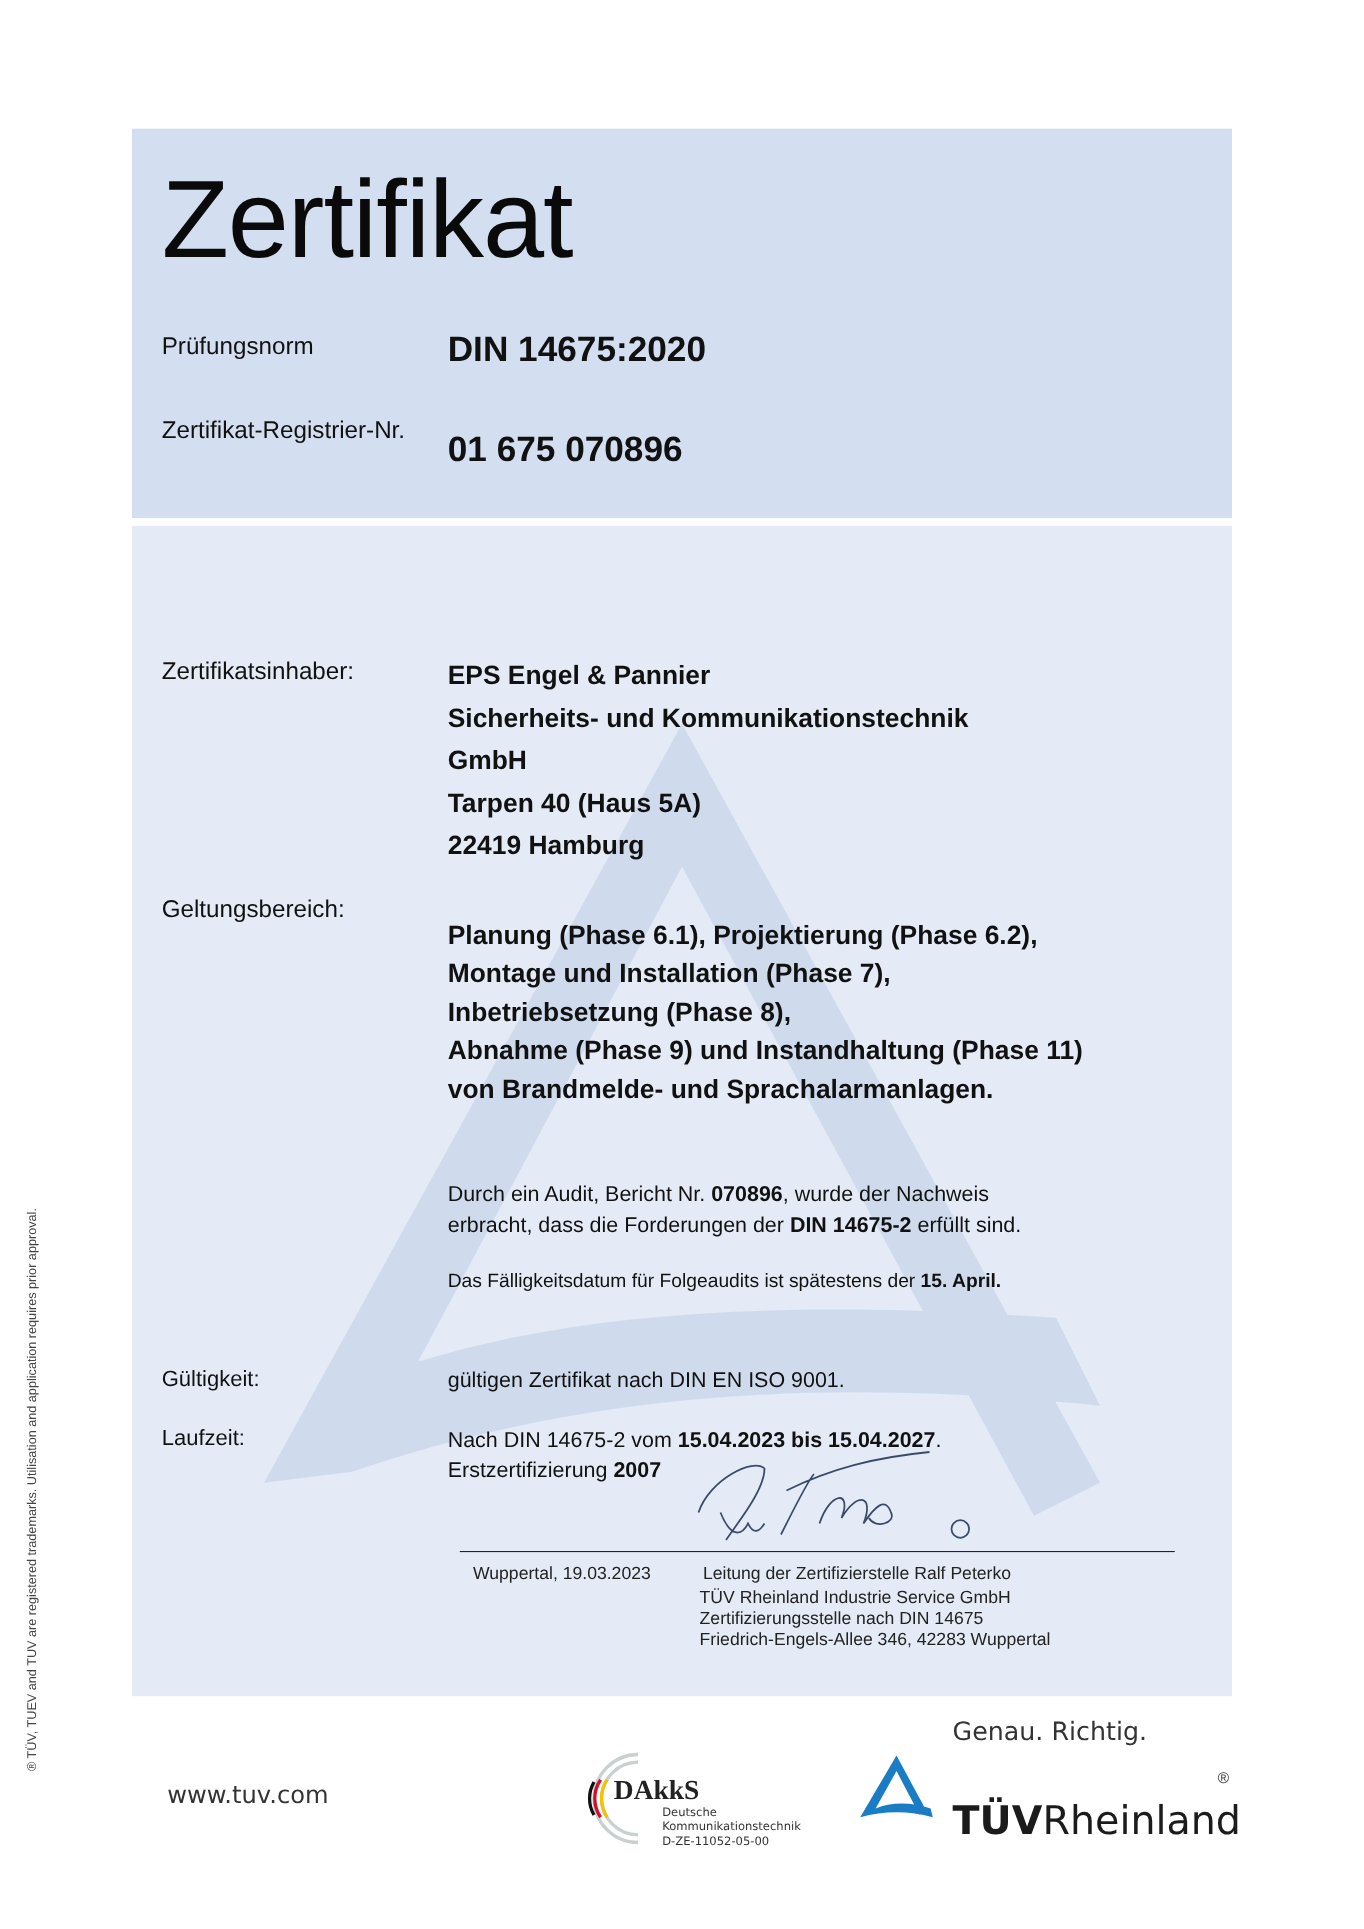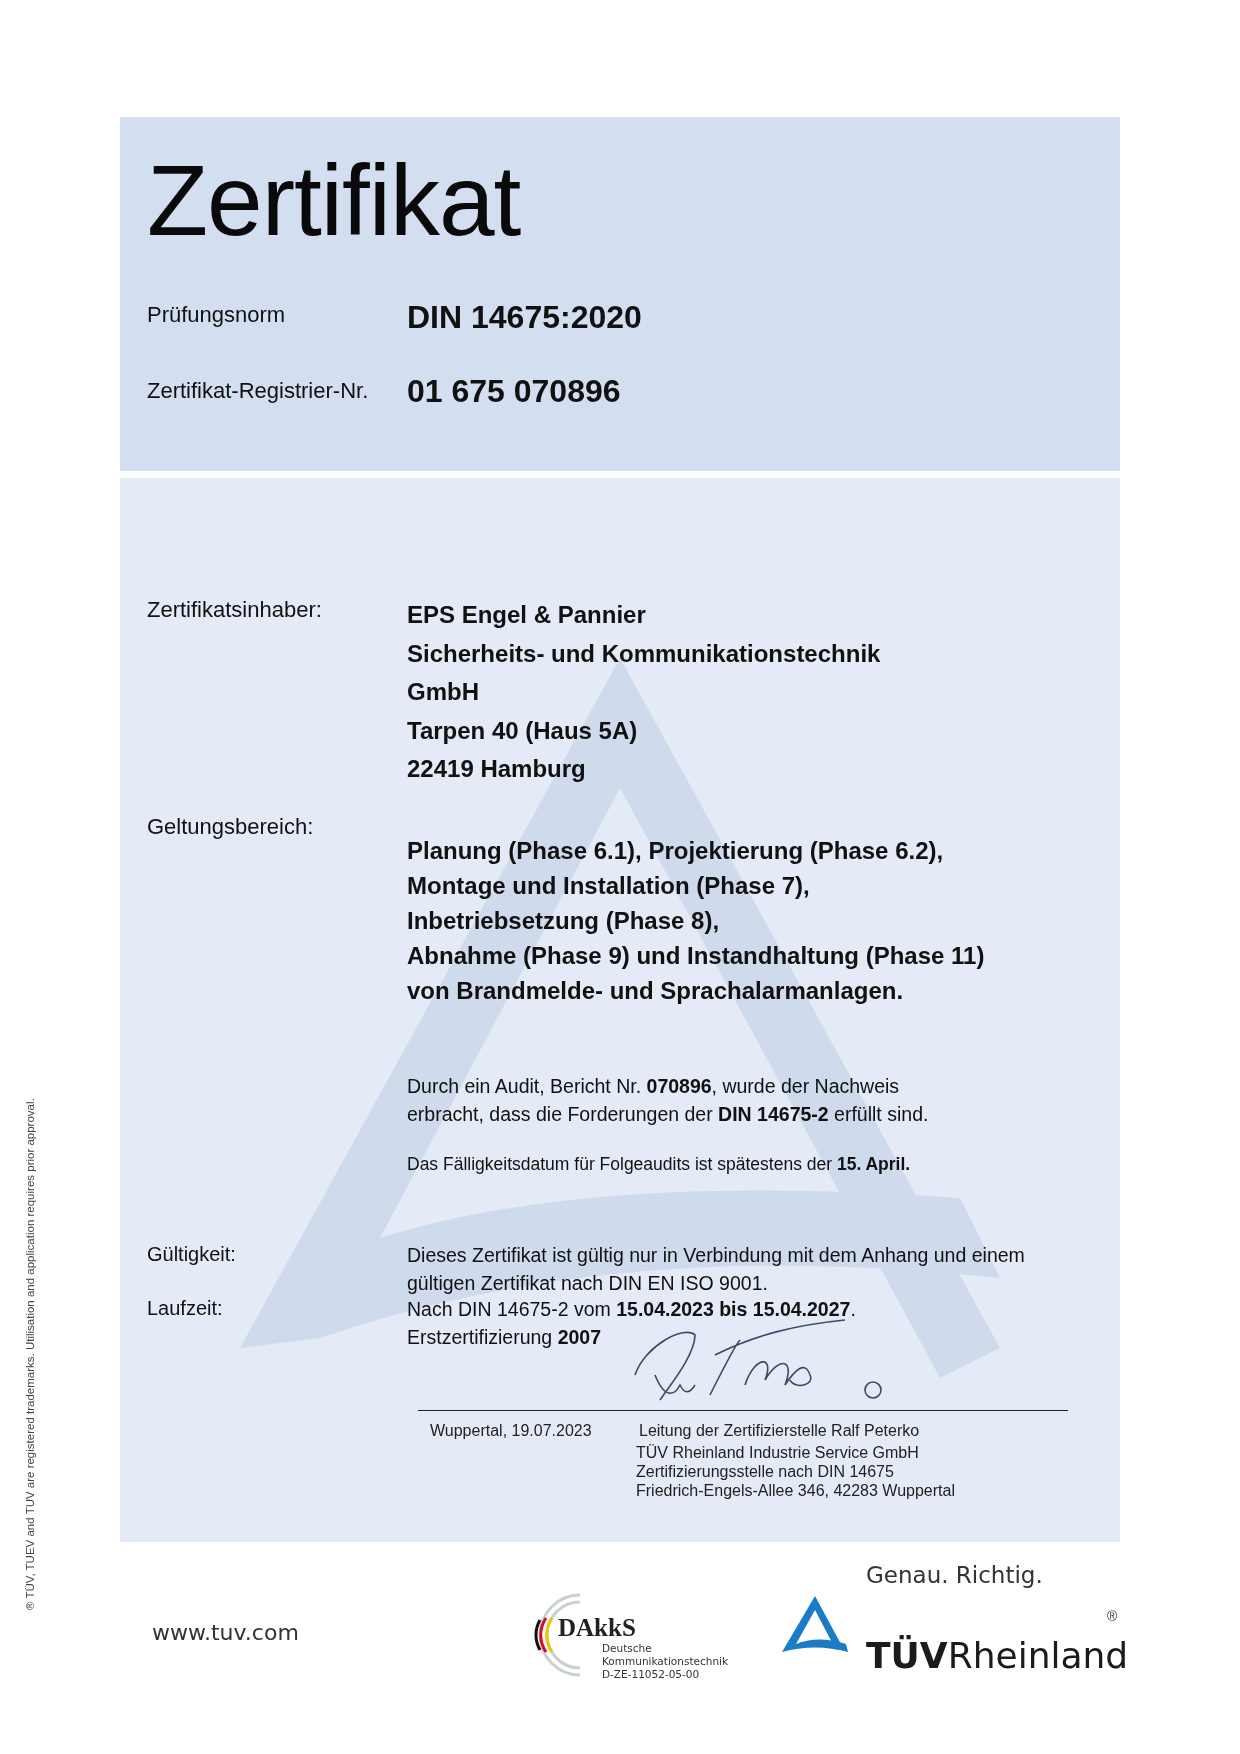--- a/index.html
+++ b/index.html
@@ -53,21 +53,21 @@
   <svg class="watermark" viewBox="0 0 1000 1064">
     <path d="M 120 870 L 500 180 L 880 870 L 820 900 L 500 310 L 260 760 C 420 710 620 705 840 720 L 880 800 C 640 775 420 785 200 860 Z" fill="#cfdbed"></path>
   </svg>
 </div>
 
 <div class="title">Zertifikat</div>
 
 <div class="label" style="top:302px">Prüfungsnorm</div>
 <div class="value-big" style="top:299px">DIN 14675:2020</div>
 <div class="label" style="top:378px">Zertifikat-Registrier-Nr.</div>
-<div class="value-big" style="top:373px">01 675 070896</div>
+<div class="value-big" style="top:390px">01 675 070896</div>
 
 <div class="label" style="top:597px">Zertifikatsinhaber:</div>
 <div class="holder">
   <div>EPS Engel &amp; Pannier</div>
   <div>Sicherheits- und Kommunikationstechnik</div>
   <div>GmbH</div>
   <div>Tarpen 40 (Haus 5A)</div>
   <div>22419 Hamburg</div>
 </div>
 
@@ -83,38 +83,37 @@
 <div class="para" style="top:1072px">
   <div><span>Durch ein Audit, Bericht Nr. </span><b>070896</b><span>, wurde der Nachweis</span></div>
   <div><span>erbracht, dass die Forderungen der </span><b>DIN 14675-2</b><span> erfüllt sind.</span></div>
 </div>
 <div class="small-para" style="top:1154px">
   <span>Das Fälligkeitsdatum für Folgeaudits ist spätestens der </span><b>15. April.</b>
 </div>
 
 <div class="label" style="top:1243px;font-size:20px">Gültigkeit:</div>
 <div class="para" style="top:1241px">
-  <div>Dieses Zertifikat ist gültig nur in Verbindung mit dem Anhang und einem</div>
   <div>gültigen Zertifikat nach DIN EN ISO 9001.</div>
 </div>
 <div class="label" style="top:1297px;font-size:20px">Laufzeit:</div>
 <div class="para" style="top:1295px">
   <div><span>Nach DIN 14675-2 vom </span><b>15.04.2023 bis 15.04.2027</b><span>.</span></div>
   <div><span>Erstzertifizierung </span><b>2007</b></div>
 </div>
 
 <svg style="position:absolute;left:615px;top:1315px" width="280" height="100">
   <path d="M 20 60 C 30 30 70 10 80 20 C 80 40 55 70 45 85 M 40 60 C 50 85 60 80 65 70 C 70 80 75 78 80 70" stroke="#3a4b6a" stroke-width="1.6" fill="none"></path>
   <path d="M 95 80 C 105 60 120 30 125 25 M 100 40 C 140 20 180 10 230 5" stroke="#3a4b6a" stroke-width="1.6" fill="none"></path>
   <path d="M 130 70 C 140 40 160 40 150 65 C 165 40 180 45 170 70 C 180 55 190 45 195 60 C 200 70 180 75 175 65" stroke="#3a4b6a" stroke-width="1.6" fill="none"></path>
   <circle cx="258" cy="75" r="8" stroke="#3a4b6a" stroke-width="1.6" fill="none"></circle>
 </svg>
 
 <div class="sig-line"></div>
-<div class="footer-text" style="left:430px;top:1422px">Wuppertal, 19.07.2023</div>
+<div class="footer-text" style="left:430px;top:1422px">Wuppertal, 19.03.2023</div>
 <div class="footer-text" style="left:639px;top:1422px">Leitung der Zertifizierstelle Ralf Peterko</div>
 <div class="issuer">
   <div>TÜV Rheinland Industrie Service GmbH</div>
   <div>Zertifizierungsstelle nach DIN 14675</div>
   <div>Friedrich-Engels-Allee 346, 42283 Wuppertal</div>
 </div>
 
 <div class="side-note">® TÜV, TUEV and TUV are registered trademarks. Utilisation and application requires prior approval.</div>
 
 <div class="www">www.tuv.com</div>

